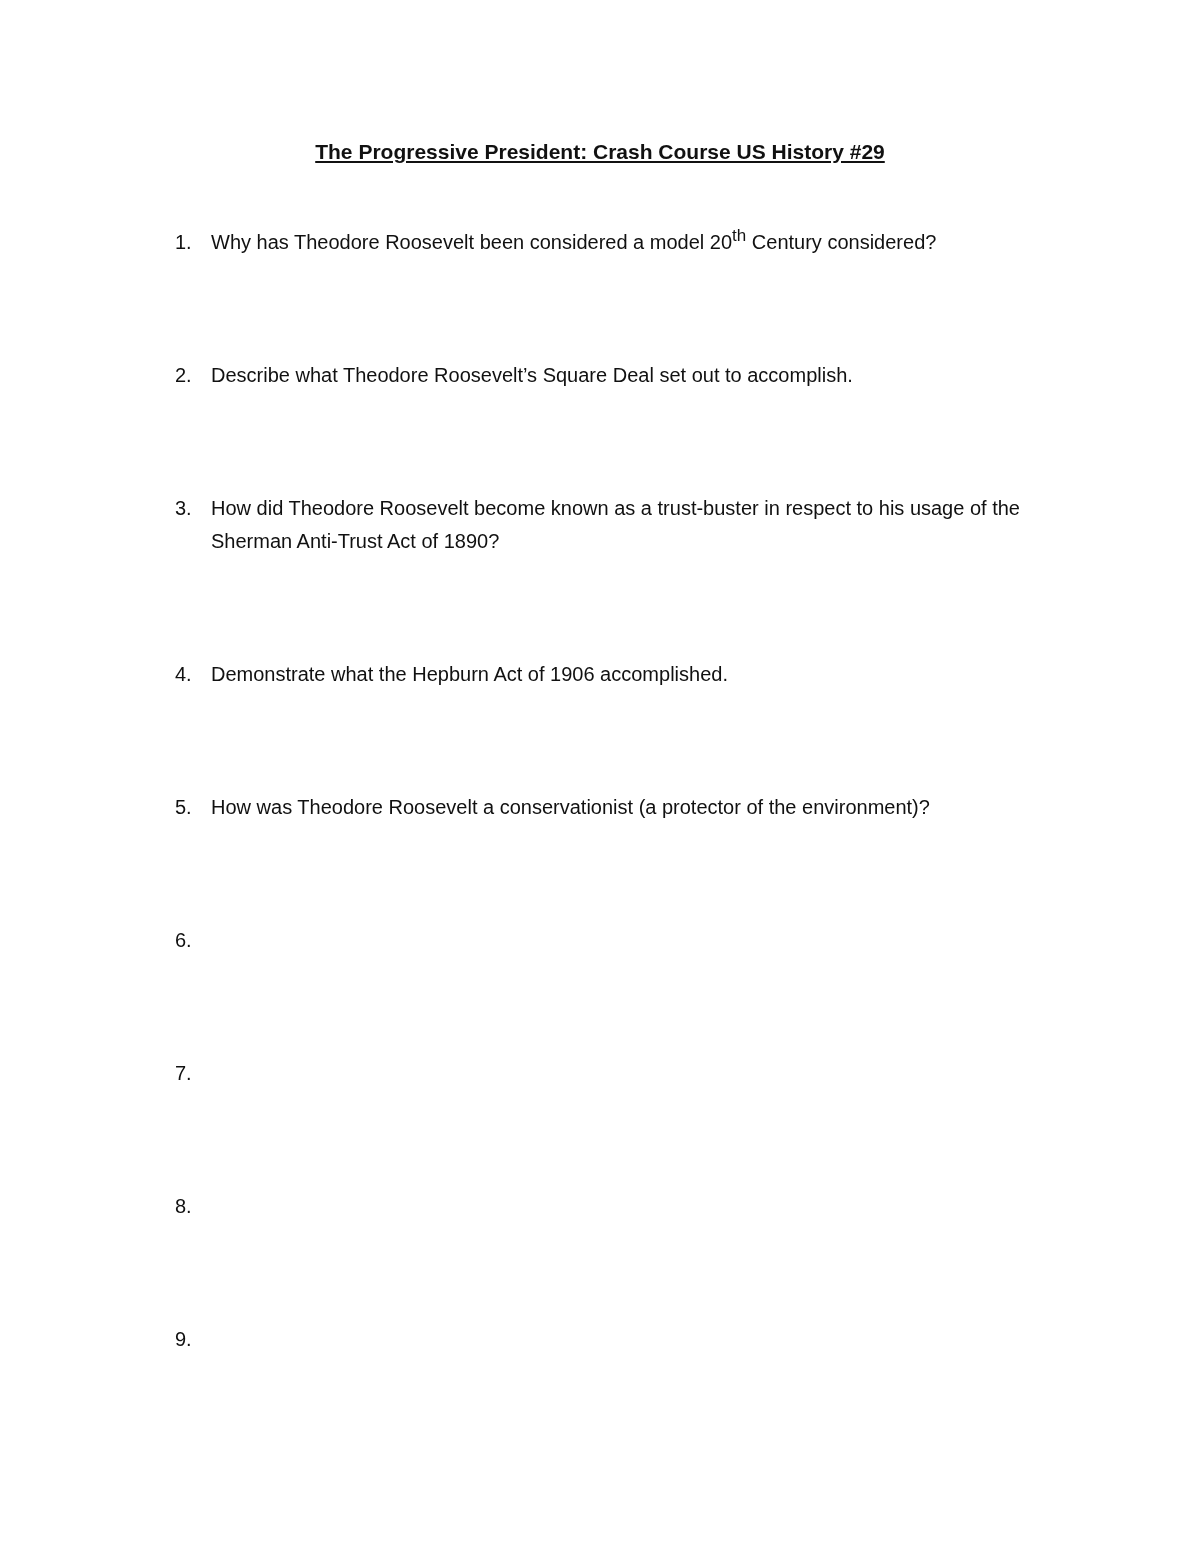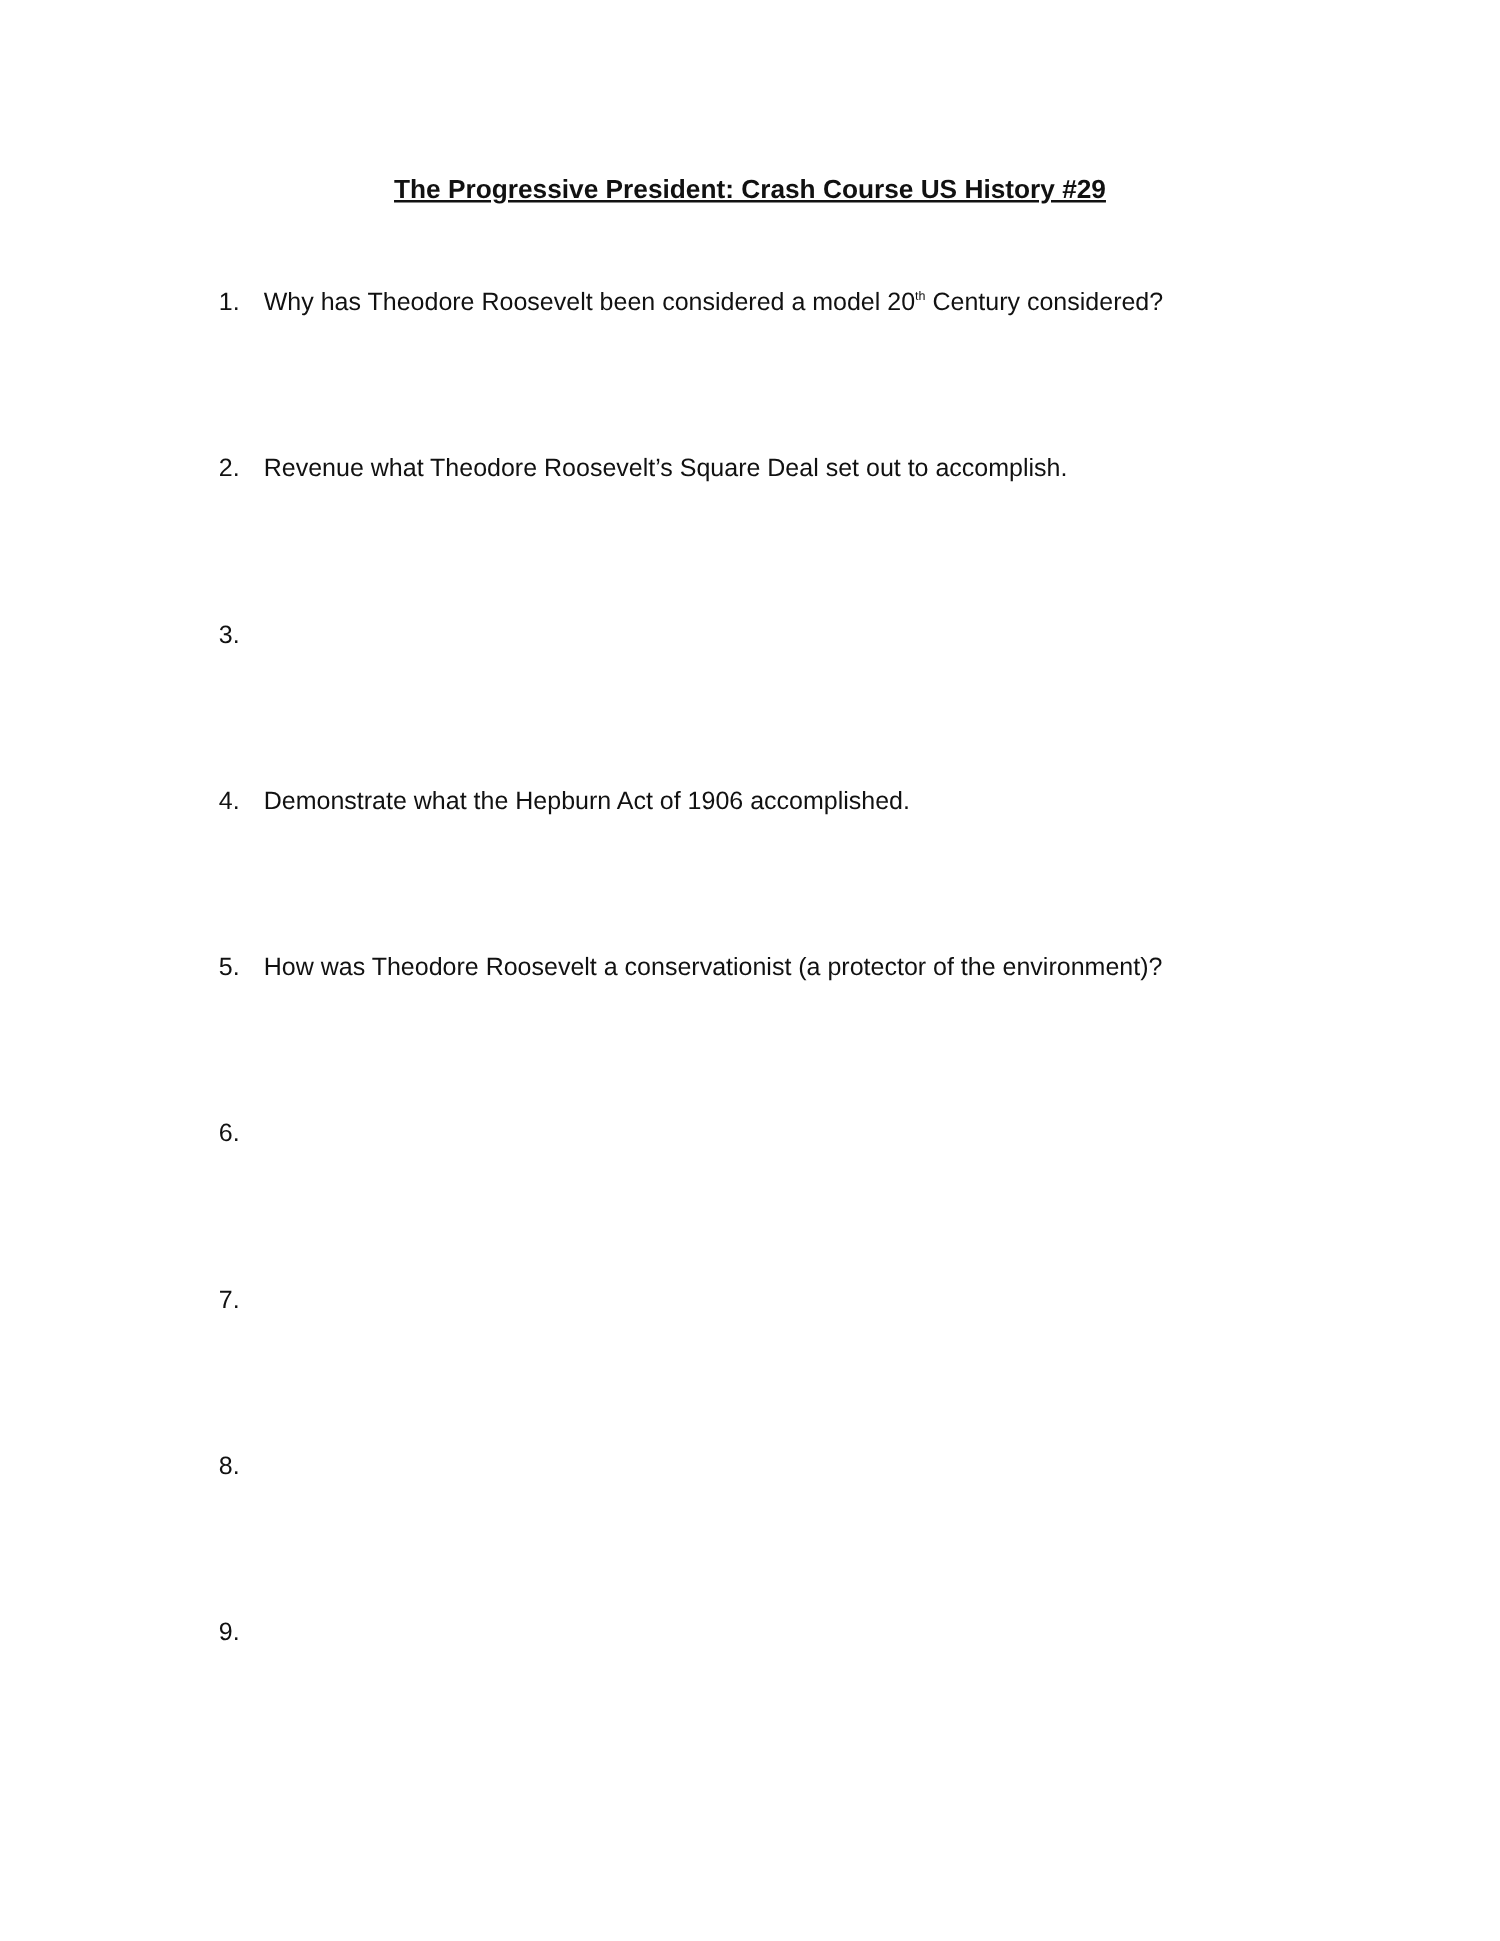--- a/index.html
+++ b/index.html
@@ -40,21 +40,21 @@
   }
   .q-num {
     width: 36px;
     flex: 0 0 36px;
   }
   .q-text {
     width: 825px;
     max-width: 825px;
   }
   .q-text sup {
-    font-size: 10px;
+    font-size: 17px;
     line-height: 0;
     vertical-align: super;
   }
 </style>
 </head>
 <body>
 
 <div class="page">
 
   <h1 class="doc-title">
@@ -63,25 +63,26 @@
 
   <div class="question-list">
 
     <div class="question">
       <span class="q-num">1.</span>
       <span class="q-text"><span>Why has Theodore Roosevelt been considered a model 20</span><sup>th</sup><span> Century considered?</span></span>
     </div>
 
     <div class="question">
       <span class="q-num">2.</span>
-      <span class="q-text"><span>Revenue what Theodore Roosevelt’s Square Deal set out to accomplish.</span><sup></sup><span></span></span>
+      <span class="q-text"><span>Describe what Theodore Roosevelt’s Square Deal set out to accomplish.</span><sup></sup><span></span></span>
     </div>
 
     <div class="question">
       <span class="q-num">3.</span>
+      <span class="q-text"><span>How did Theodore Roosevelt become known as a trust-buster in respect to his usage of the Sherman Anti-Trust Act of 1890?</span><sup></sup><span></span></span>
     </div>
 
     <div class="question">
       <span class="q-num">4.</span>
       <span class="q-text"><span>Demonstrate what the Hepburn Act of 1906 accomplished.</span><sup></sup><span></span></span>
     </div>
 
     <div class="question">
       <span class="q-num">5.</span>
       <span class="q-text"><span>How was Theodore Roosevelt a conservationist (a protector of the environment)?</span><sup></sup><span></span></span>

